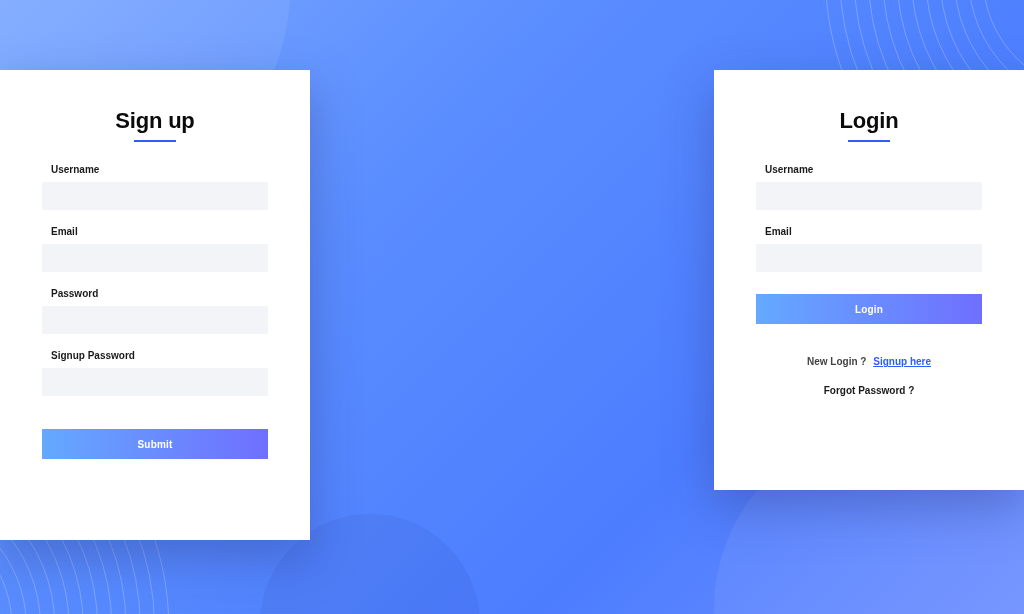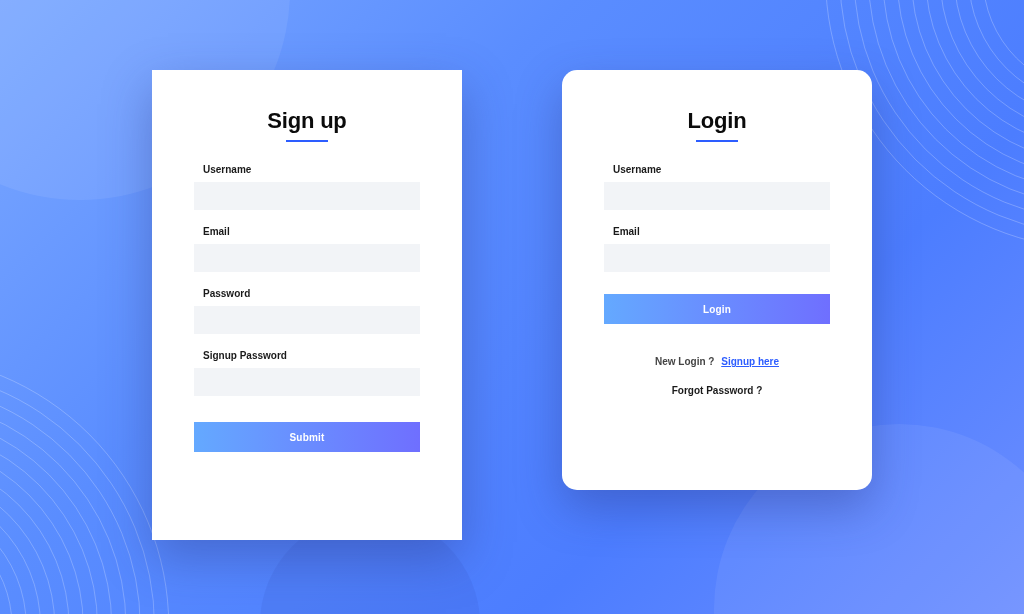--- a/index.html
+++ b/index.html
@@ -35,33 +35,33 @@
     .bg-lines-left, .bg-lines-right {
       position: absolute;
       pointer-events: none;
     }
     .bg-lines-left { bottom: -50px; left: -140px; width: 380px; height: 380px; }
     .bg-lines-right { top: -80px; right: -150px; width: 420px; height: 420px; }
     .stage {
       position: relative;
       width: 100%; height: 100%;
       display: flex;
-      justify-content: center;
+      justify-content: space-between;
       align-items: flex-start;
       gap: 100px;
       padding-top: 70px;
     }
     .card {
       background: #fff;
       width: 310px;
       min-height: 470px;
       padding: 38px 42px 30px 42px;
       box-shadow: 0 18px 45px rgba(40,50,120,0.35);
     }
-    .card.login { min-height: 420px; border-radius: 15px; }
+    .card.login { min-height: 420px; }
     .card-title {
       text-align: center;
       font-size: 22px;
       font-weight: 900;
       color: #0b0b0b;
       letter-spacing: -0.2px;
     }
     .title-underline {
       width: 42px;
       height: 2px;
@@ -90,21 +90,21 @@
       width: 100%;
       height: 30px;
       border: none;
       background: linear-gradient(90deg, #64a9ff 0%, #6f6fff 100%);
       color: #fff;
       font-size: 10px;
       font-weight: 700;
       cursor: pointer;
       letter-spacing: 0.2px;
     }
-    .signup-submit-wrap { margin-top: 10px; }
+    .signup-submit-wrap { margin-top: 17px; }
     .login-submit-wrap { margin-top: 6px; }
     .links-row {
       text-align: center;
       margin-top: 32px;
       font-size: 10px;
       font-weight: 700;
       color: #444;
     }
     .links-row .accent { color: #2d5dff; margin-left: 4px; }
     .forgot-row {

